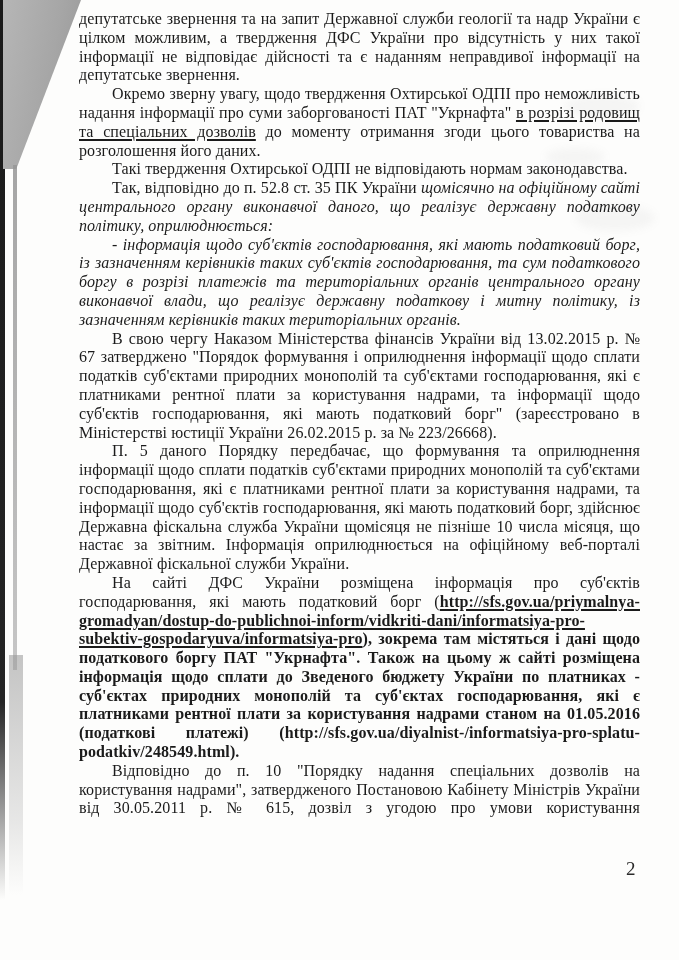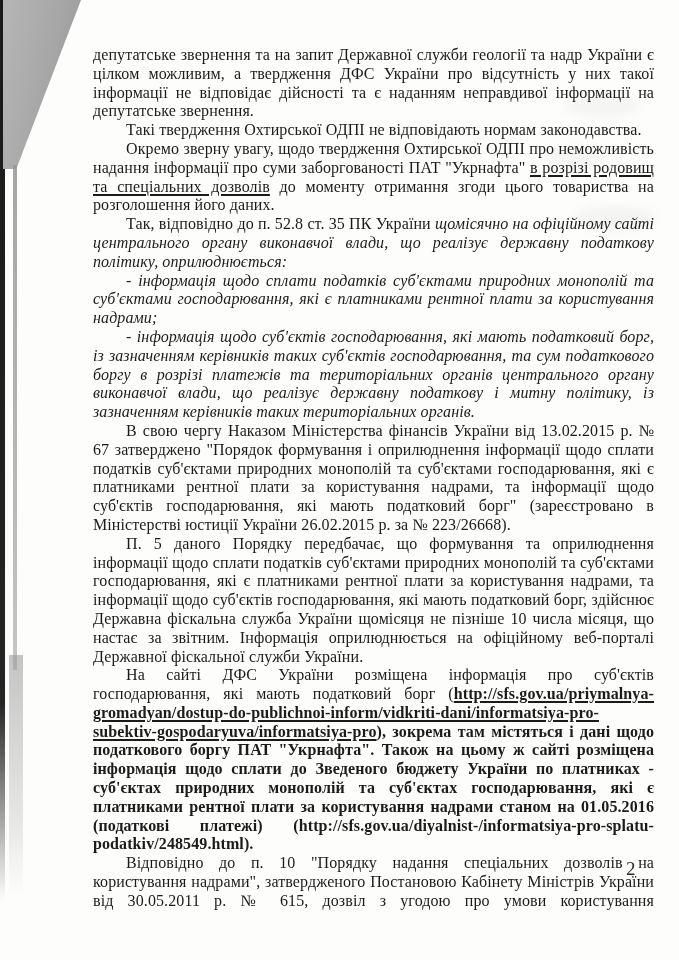--- a/index.html
+++ b/index.html
@@ -52,23 +52,22 @@
     opacity: 0.07;
     border-radius: 50%;
     filter: blur(4px);
   }
   .sm1 { left: 565px; top: 95px;  width: 75px; height: 22px; }
   .sm2 { left: 575px; top: 205px; width: 80px; height: 26px; }
   .sm3 { left: 545px; top: 148px; width: 60px; height: 18px; }
   
   .content {
     position: absolute;
-    left: 93px; top: 10px;
+    left: 79px; top: 10px;
     width: 561px;
-    margin-top: 36px;
   }
   .para {
     margin: 0;
     font-size: 16px;
     line-height: 18.8px;
     text-align: justify;
     text-indent: 33px;
     letter-spacing: 0.1px;
   }
   .para.no-indent { text-indent: 0; }
@@ -98,27 +97,26 @@
   <div class="edge-line"></div>
   <div class="edge-strip"></div>
   <div class="smudge sm1"></div>
   <div class="smudge sm2"></div>
   <div class="smudge sm3"></div>
 
   <div class="content">
 
     <p class="para no-indent"><span>депутатське звернення та на запит Державної служби геології та надр України є цілком можливим, а твердження ДФС України про відсутність у них такої інформації не відповідає дійсності та є наданням неправдивої інформації на депутатське звернення.</span></p>
 
+    <p class="para"><span>Окремо зверну увагу, щодо твердження Охтирської ОДПІ про неможливість надання інформації про суми заборгованості ПАТ "Укрнафта" </span><span class="u">в розрізі родовищ та спеціальних дозволів</span><span> до моменту отримання згоди цього товариства на розголошення його даних.</span></p>
+
     <p class="para"><span>Такі твердження Охтирської ОДПІ не відповідають нормам законодавства.</span></p>
 
-    <p class="para"><span>Окремо зверну увагу, щодо твердження Охтирської ОДПІ про неможливість надання інформації про суми заборгованості ПАТ "Укрнафта" </span><span class="u">в розрізі родовищ та спеціальних дозволів</span><span> до моменту отримання згоди цього товариства на розголошення його даних.</span></p>
+    <p class="para"><span>Так, відповідно до п. 52.8 ст. 35 ПК України </span><span class="it">щомісячно на офіційному сайті центрального органу виконавчої даного, що реалізує державну податкову політику, оприлюднюється:</span></p>
 
-    <p class="para"><span>Так, відповідно до п. 52.8 ст. 35 ПК України </span><span class="it">щомісячно на офіційному сайті центрального органу виконавчої влади, що реалізує державну податкову політику, оприлюднюється:</span></p>
-
-    <p class="para italic"><span>- інформація щодо сплати податків суб'єктами природних монополій та суб'єктами господарювання, які є платниками рентної плати за користування надрами;</span></p>
 
     <p class="para italic"><span>- інформація щодо суб'єктів господарювання, які мають податковий борг, із зазначенням керівників таких суб'єктів господарювання, та сум податкового боргу в розрізі платежів та територіальних органів центрального органу виконавчої влади, що реалізує державну податкову і митну політику, із зазначенням керівників таких територіальних органів.</span></p>
 
     <p class="para"><span>В свою чергу Наказом Міністерства фінансів України від 13.02.2015 р. № 67 затверджено "Порядок формування і оприлюднення інформації щодо сплати податків суб'єктами природних монополій та суб'єктами господарювання, які є платниками рентної плати за користування надрами, та інформації щодо суб'єктів господарювання, які мають податковий борг" (зареєстровано в Міністерстві юстиції України 26.02.2015 р. за № 223/26668).</span></p>
 
     <p class="para"><span>П. 5 даного Порядку передбачає, що формування та оприлюднення інформації щодо сплати податків суб'єктами природних монополій та суб'єктами господарювання, які є платниками рентної плати за користування надрами, та інформації щодо суб'єктів господарювання, які мають податковий борг, здійснює Державна фіскальна служба України щомісяця не пізніше 10 числа місяця, що настає за звітним. Інформація оприлюднюється на офіційному веб-порталі Державної фіскальної служби України.</span></p>
 
     <p class="para"><span>На сайті ДФС України розміщена інформація про суб'єктів господарювання, які мають податковий борг (</span><span class="u link">http://sfs.gov.ua/priymalnya-gromadyan/dostup-do-publichnoi-inform/vidkriti-dani/informatsiya-pro-subektiv-gospodaryuva/informatsiya-pro</span><span class="link">), зокрема там містяться і дані щодо податкового боргу ПАТ "Укрнафта". Також на цьому ж сайті розміщена інформація щодо сплати до Зведеного бюджету України по платниках - суб'єктах природних монополій та суб'єктах господарювання, які є платниками рентної плати за користування надрами станом на 01.05.2016 (податкові платежі) (http://sfs.gov.ua/diyalnist-/informatsiya-pro-splatu-podatkiv/248549.html).</span></p>
 
     <p class="para justify-last"><span>Відповідно до п. 10 "Порядку надання спеціальних дозволів на користування надрами", затвердженого Постановою Кабінету Міністрів України від 30.05.2011 р. № 615, дозвіл з угодою про умови користування</span></p>

